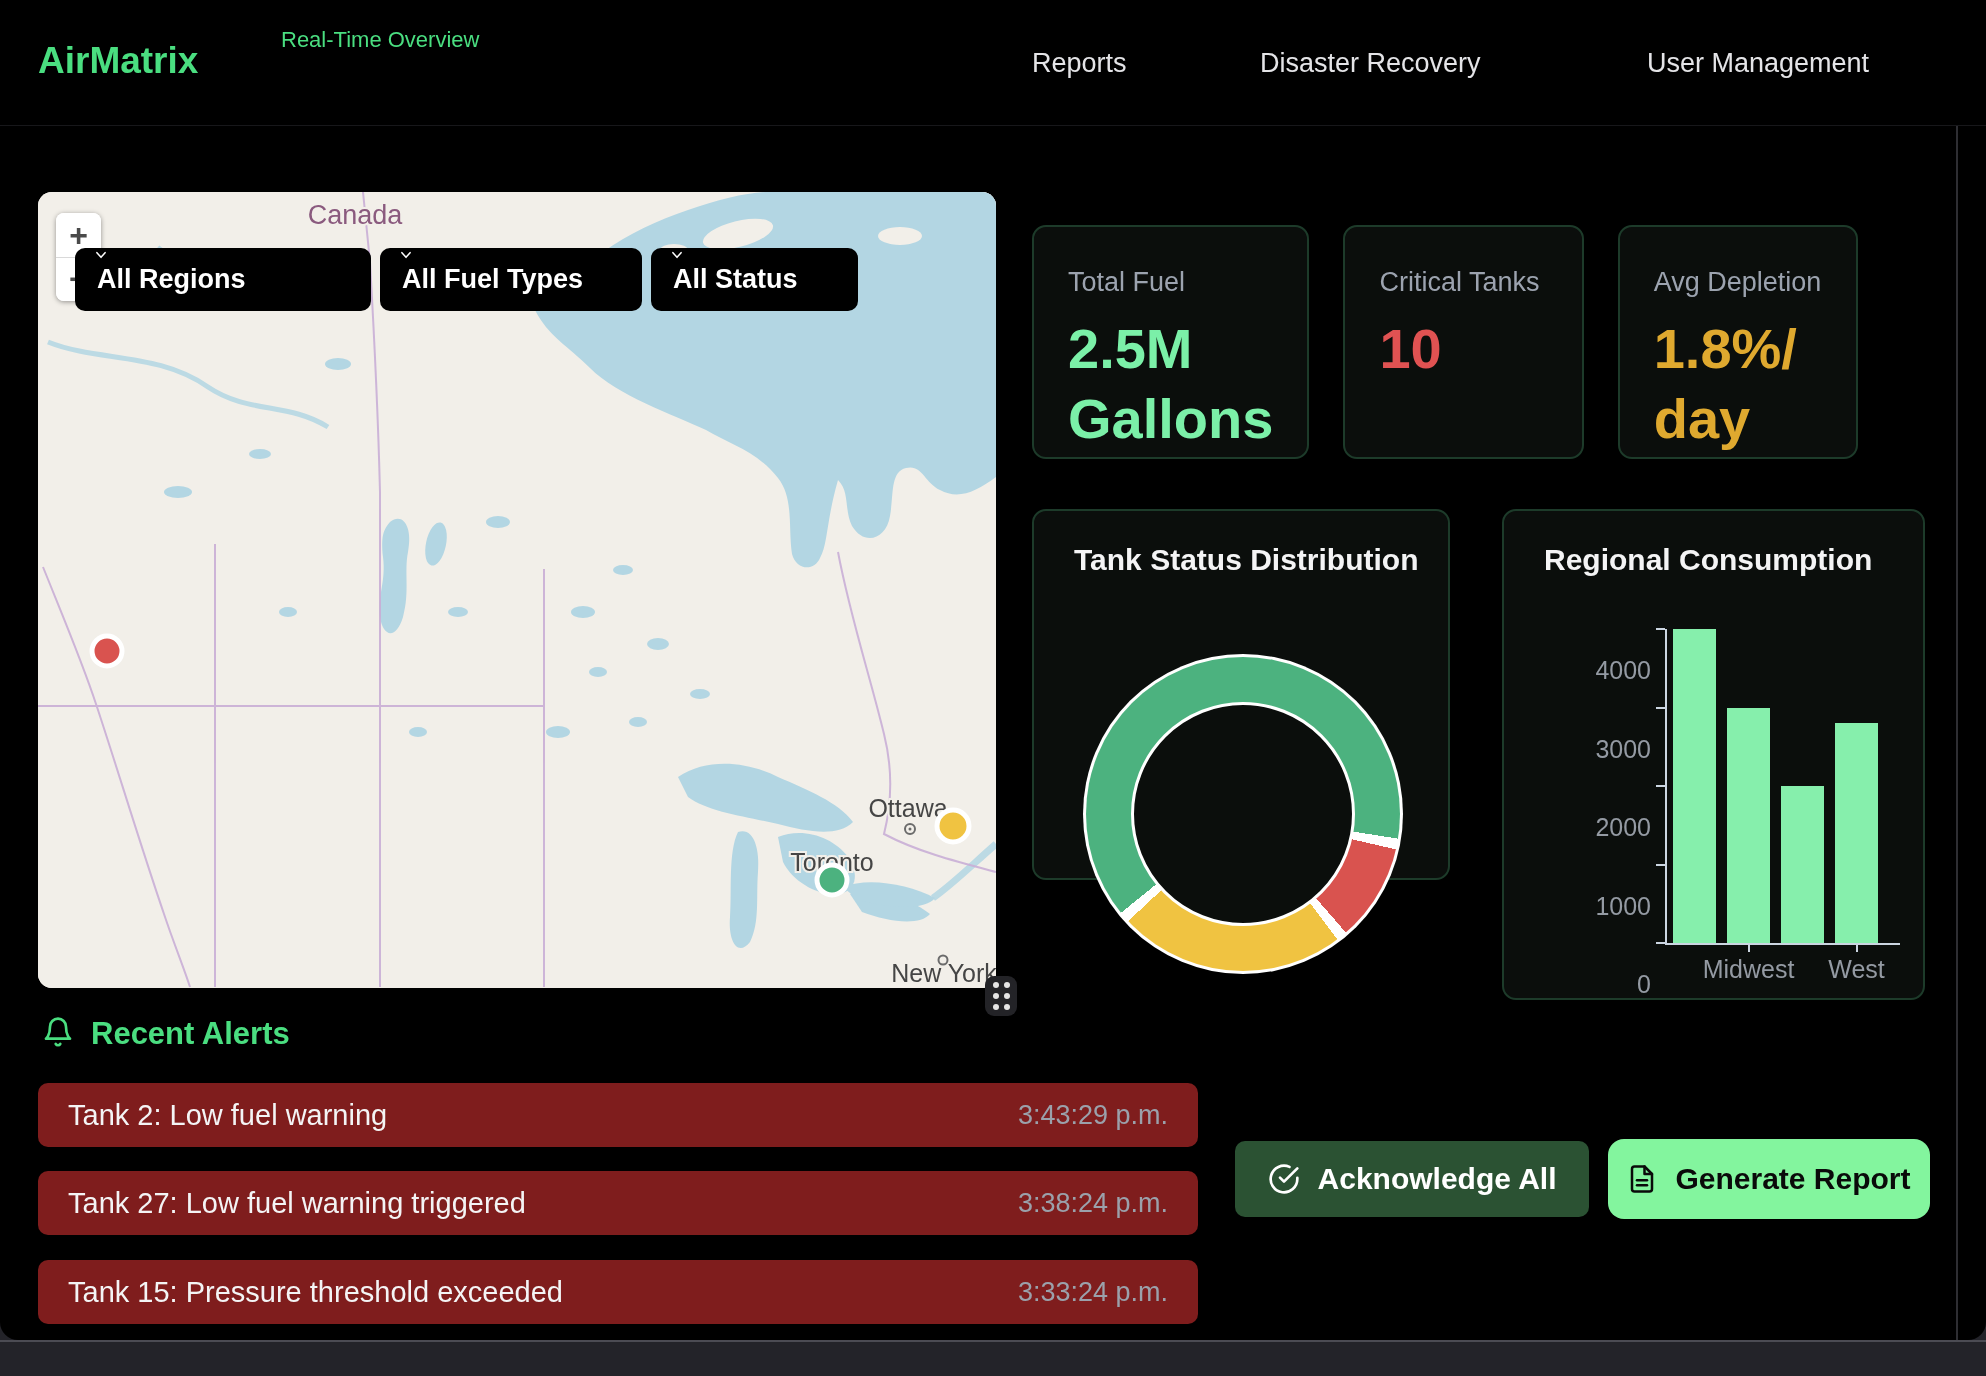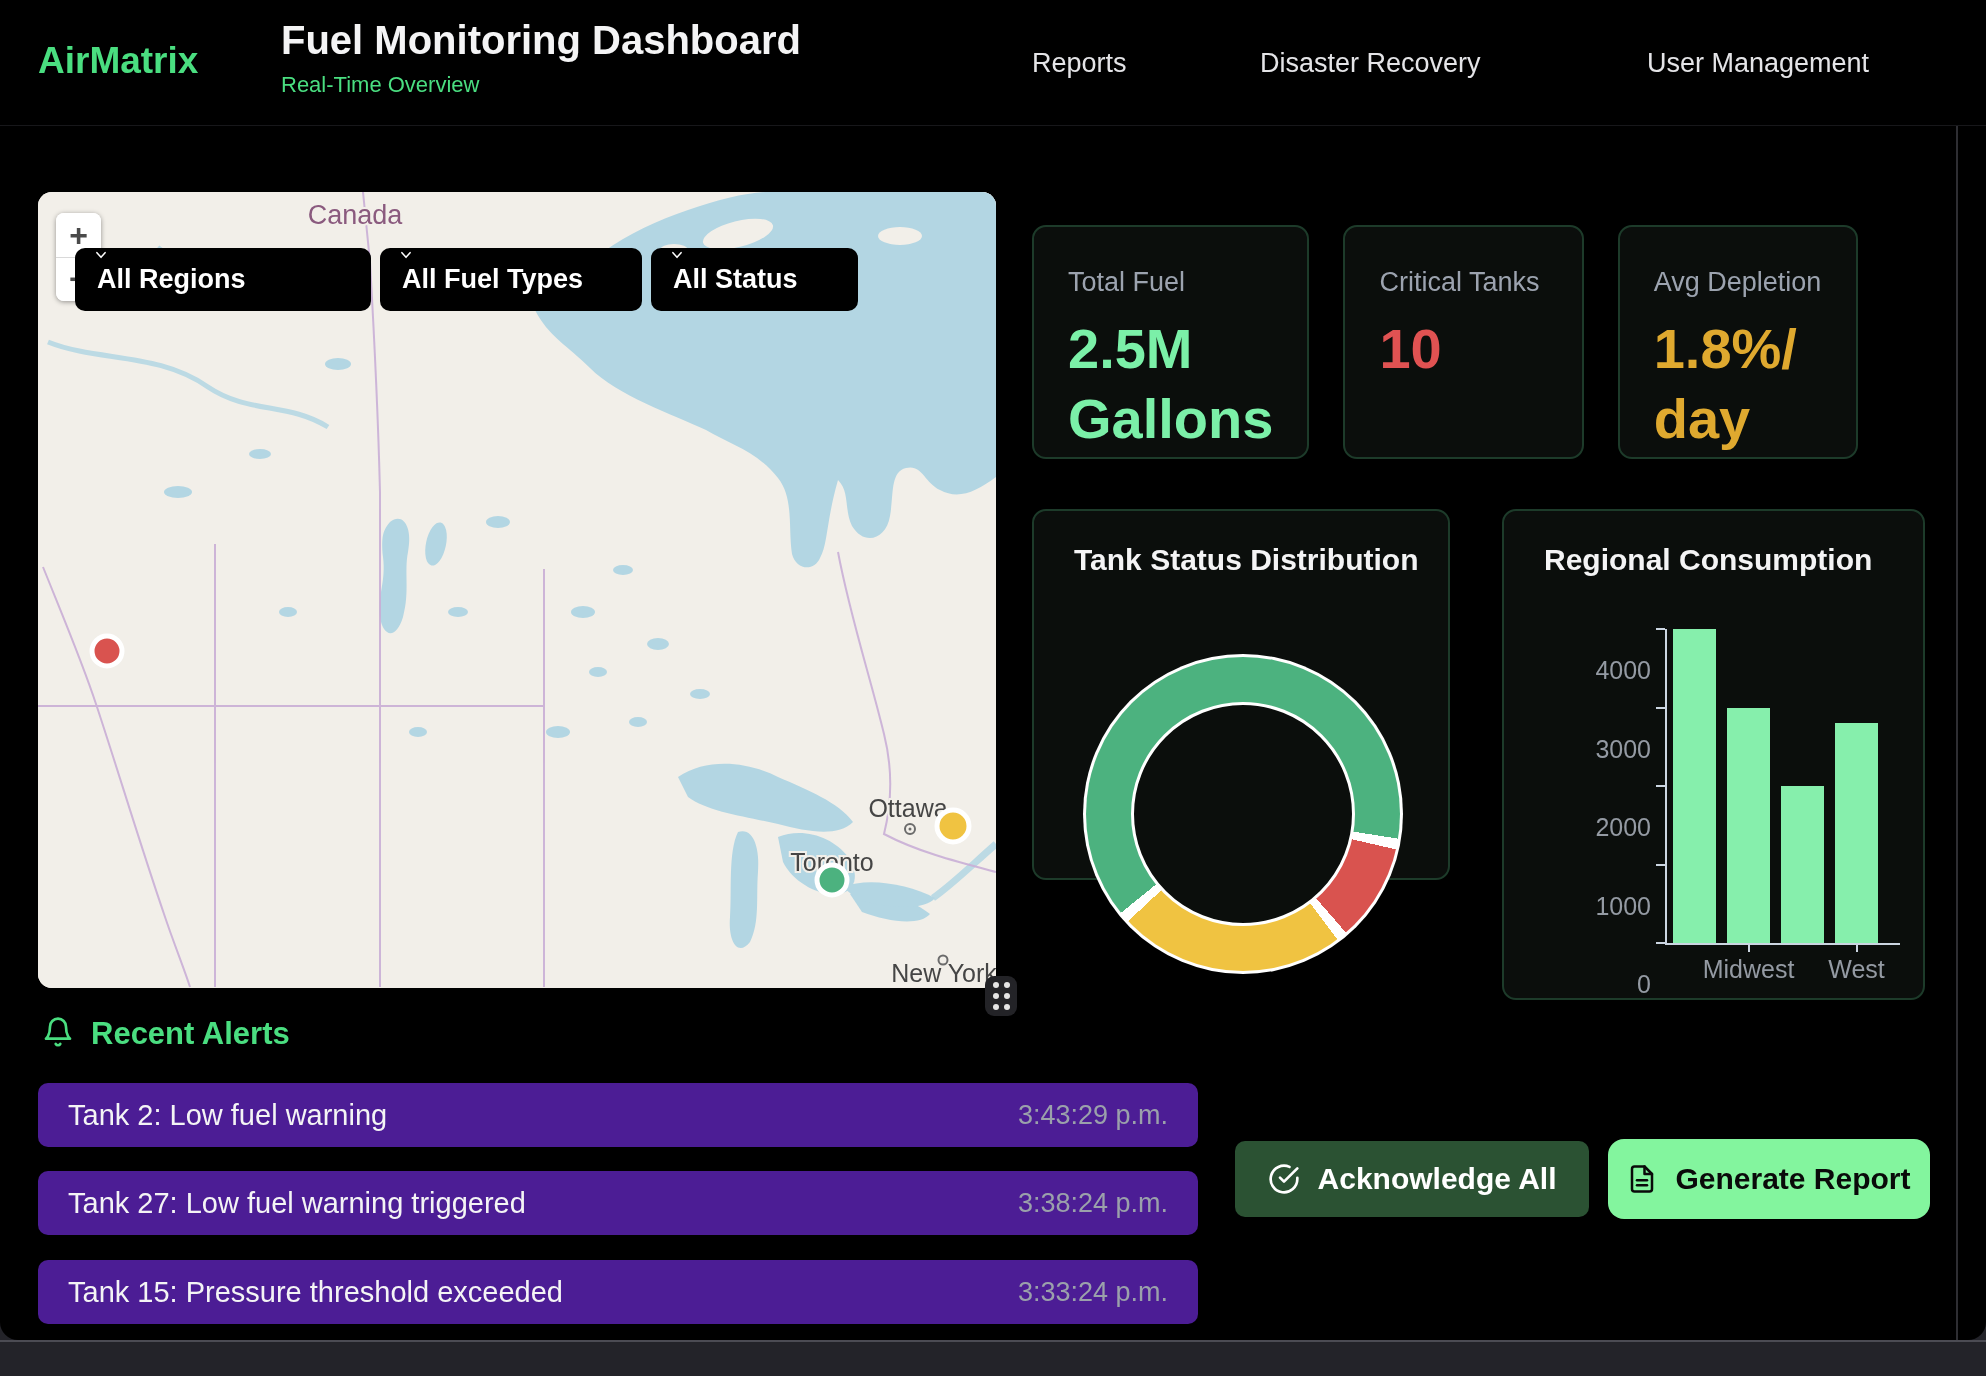--- a/index.html
+++ b/index.html
@@ -72,21 +72,21 @@
   .y-tick { position:absolute; right:calc(100% + 2px); width:9px; height:2px;
             background:#cbd5e1; transform:translateY(-50%); }
   .x-lab { position:absolute; top:calc(100% + 12px); transform:translateX(-50%);
            color:#949aa3; font-size:25px; white-space:nowrap; }
   .x-tick { position:absolute; top:100%; width:2px; height:9px; background:#cbd5e1;
             transform:translateX(-50%); }
 
   
   .alerts-title { position:absolute; left:42px; top:890px; display:flex; gap:17px;
                   align-items:flex-start; color:#4ade80; font-size:31px; font-weight:bold; }
-  .alert-row { position:absolute; left:38px; width:1160px; height:64px; background:#4c1d95;
+  .alert-row { position:absolute; left:38px; width:1160px; height:64px; background:#7f1d1d;
                border-radius:10px; display:flex; justify-content:space-between; align-items:center;
                padding:0 30px; cursor:pointer; }
   .row-0 { top:957px; } .row-1 { top:1045px; } .row-2 { top:1134px; }
   .alert-msg  { font-size:29px; color:#f4f4f5; }
   .alert-time { font-size:27px; color:#9ba1ab; }
 
   .btn { position:absolute; display:flex; align-items:center; justify-content:center;
          gap:18px; font-size:30px; font-weight:bold; border:none; cursor:pointer; }
   .btn-ack { left:1235px; top:1015px; width:354px; height:76px; background:#2b5233;
              border-radius:10px; color:#fff; }
@@ -97,21 +97,20 @@
   .scroll-line { position:absolute; left:1956px; top:0; width:2px; height:1214px; background:#2e2e33; }
 </style>
 <title>Fuel Monitoring Dashboard</title></head>
 <body>
 
 <div class="app">
 
   <div class="header">
     <div class="brand">AirMatrix</div>
     <div class="title-block">
-      <div class="page-title">Fuel Monitoring Dashboard</div>
       <div class="page-subtitle">Real-Time Overview</div>
     </div>
     <div class="nav-item nav-reports">Reports</div>
     <div class="nav-item nav-dr">Disaster Recovery</div>
     <div class="nav-item nav-um">User Management</div>
   </div>
 
   <div class="content">
 
     <div class="map-panel">

